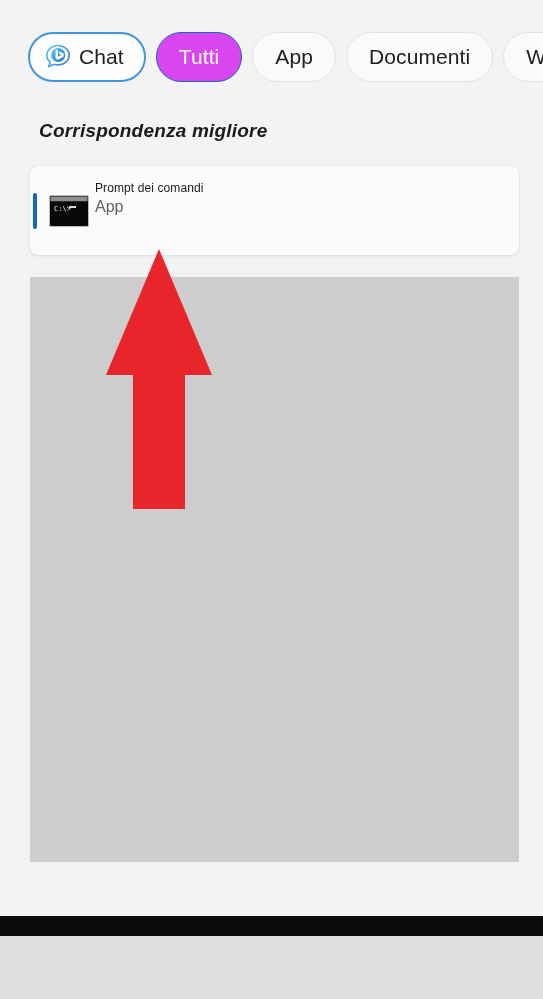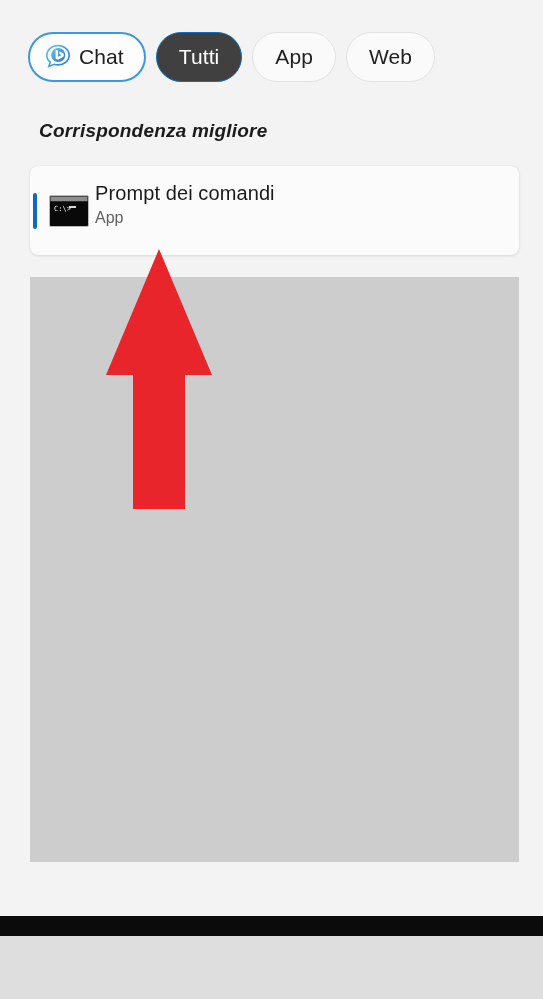--- a/index.html
+++ b/index.html
@@ -30,21 +30,21 @@
     font-size:21px; color:#202020; letter-spacing:.1px;
     background:#fafafa; border:1px solid #e2e2e2;
     white-space:nowrap;
     text-align:right;
   }
   .pill.chat {
     border:2px solid #3f96dd; background:#fdfdfd;
     padding:0 20px 0 15px;
   }
   .pill.active {
-    background:#404040; border:1px solid #0f6cbd; color:#ffffff;
+    background:#d946ef; border:1px solid #0f6cbd; color:#ffffff;
   }
   .bing-badge { width:26px; height:26px; flex:0 0 26px; display:block; }
 
   
   .section-title {
     position:absolute; left:39px; top:120px;
     font-size:19px; font-weight:700; color:#1b1b1b; letter-spacing:.2px;font-style:italic;
   }
 
   
@@ -59,21 +59,21 @@
     position:absolute; left:3px; top:27px;
     width:4px; height:36px; border-radius:2px; background:#0f6cbd;
   }
   .app-icon {
     position:absolute; left:19px; top:25px;
     width:40px; height:40px;
     display:flex; align-items:center; justify-content:center;
   }
   .cmd-icon { width:40px; height:32px; display:block; }
   .card-text { position:absolute; left:65px; top:14px; }
-  .card-title { font-size:20px; color:#1b1b1b; line-height:1.35; letter-spacing:.1px; }
+  .card-title { font-size:12px; color:#1b1b1b; line-height:1.35; letter-spacing:.1px; }
   .card-sub { font-size:16px; color:#616161; margin-top:2px; }
 
   
   .preview-pane {
     position:absolute; left:30px; top:277px;
     width:489px; height:585px;
     background:#cdcdcd;
   }
 
   
@@ -122,20 +122,23 @@
       </div>
 
       <div class="pill active">
         <span>Tutti</span>
       </div>
 
       <div class="pill">
         <span>App</span>
       </div>
 
+      <div class="pill">
+        <span>Documenti</span>
+      </div>
 
       <div class="pill">
         <span>Web</span>
       </div>
 
     </div>
 
     <div class="section-title">Corrispondenza migliore</div>
 
     <div class="best-card">

